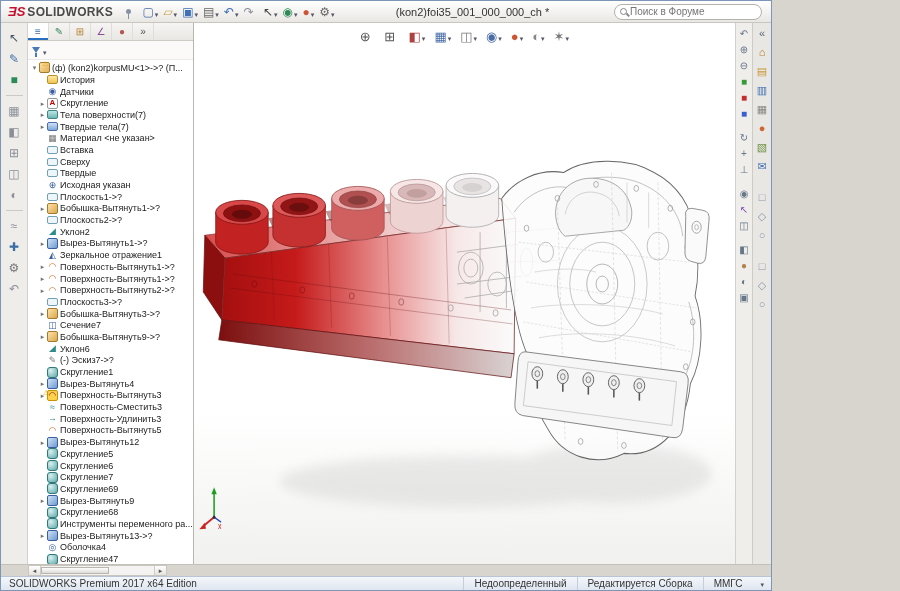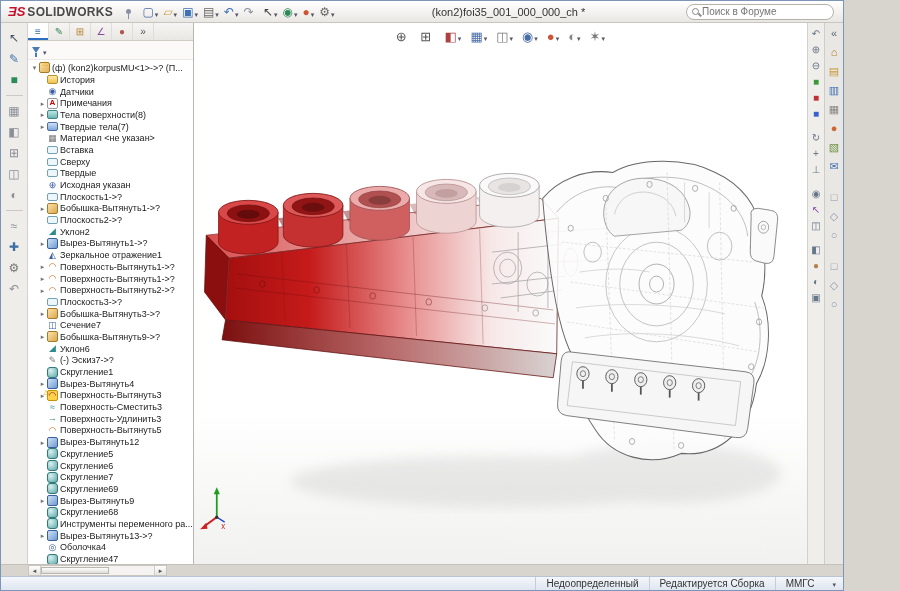--- a/index.html
+++ b/index.html
@@ -1,18 +1,18 @@
 <!DOCTYPE html>
 <html><head>
 <meta charset="utf-8">
 <style>
   * { box-sizing: border-box; margin: 0; padding: 0; }
   html, body { width: 900px; height: 591px; }
   body { font-family: "Liberation Sans", sans-serif; background: #d8d5ce; overflow: hidden; cursor: default; }
-  .app { width: 844px; height: 591px; display: flex; flex-direction: column; border: 1px solid #7d96b8; background: #eceae6; }
+  .app { width: 772px; height: 591px; display: flex; flex-direction: column; border: 1px solid #7d96b8; background: #eceae6; }
 
   
   .titlebar { flex: 0 0 22px; display: flex; align-items: center; background: linear-gradient(#ffffff, #e9e7e3); border-bottom: 1px solid #c9c6c0; padding: 0 3px; }
   .brandmark { color: #c8102e; font-weight: bold; font-style: italic; font-size: 13px; margin: 0 2px 0 4px; }
   .brand { font-weight: bold; color: #4a4a4a; font-size: 12px; letter-spacing: .3px; margin-right: 8px; }
   .menu { display: flex; }
   .mitem { padding: 2px 4.5px; font-size: 10.5px; color: #222; white-space: nowrap; }
   .pinwrap { padding: 0 5px; display: flex; align-items: center; }
   .pin { width: 5px; height: 5px; background: #8892a5; border-radius: 50%; position: relative; display: inline-block; }
   .pin::after { content: ""; position: absolute; top: 5px; left: 2px; width: 1px; height: 5px; background: #8892a5; }
@@ -292,28 +292,28 @@
               <span class="exp hide"></span>
               <span class="tic i-gl">◉</span>
 
               <span class="tlabel">Датчики</span>
             </div>
 
             <div class="trow">
               <span class="exp"></span>
               <span class="tic i-ann">A</span>
 
-              <span class="tlabel">Примечания</span>
+              <span class="tlabel">Скругление</span>
             </div>
 
             <div class="trow">
               <span class="exp"></span>
               <span class="tic i-sfold"></span>
 
-              <span class="tlabel">Тела поверхности(8)</span>
+              <span class="tlabel">Тела поверхности(7)</span>
             </div>
 
             <div class="trow">
               <span class="exp"></span>
               <span class="tic i-bfold"></span>
 
               <span class="tlabel">Твердые тела(7)</span>
             </div>
 
             <div class="trow">
@@ -940,20 +940,21 @@
     <div class="hscroll">
       <span class="sbtn left"></span>
       <span class="sthumb"></span>
       <span class="strack"></span>
       <span class="sbtn right"></span>
     </div>
     <div class="bb-rest"></div>
   </div>
 
   <footer class="statusbar">
+    <span class="sbleft">SOLIDWORKS Premium 2017 x64 Edition</span>
     <div class="sbright" data-list="statusbar.items">
 
     <span class="sbitem">Недоопределенный</span>
         <span class="sbitem">Редактируется Сборка</span>
         <span class="sbitem">ММГС</span>
       </div>
     <span class="sbcaret drop"></span>
   </footer>
 </div>
 

